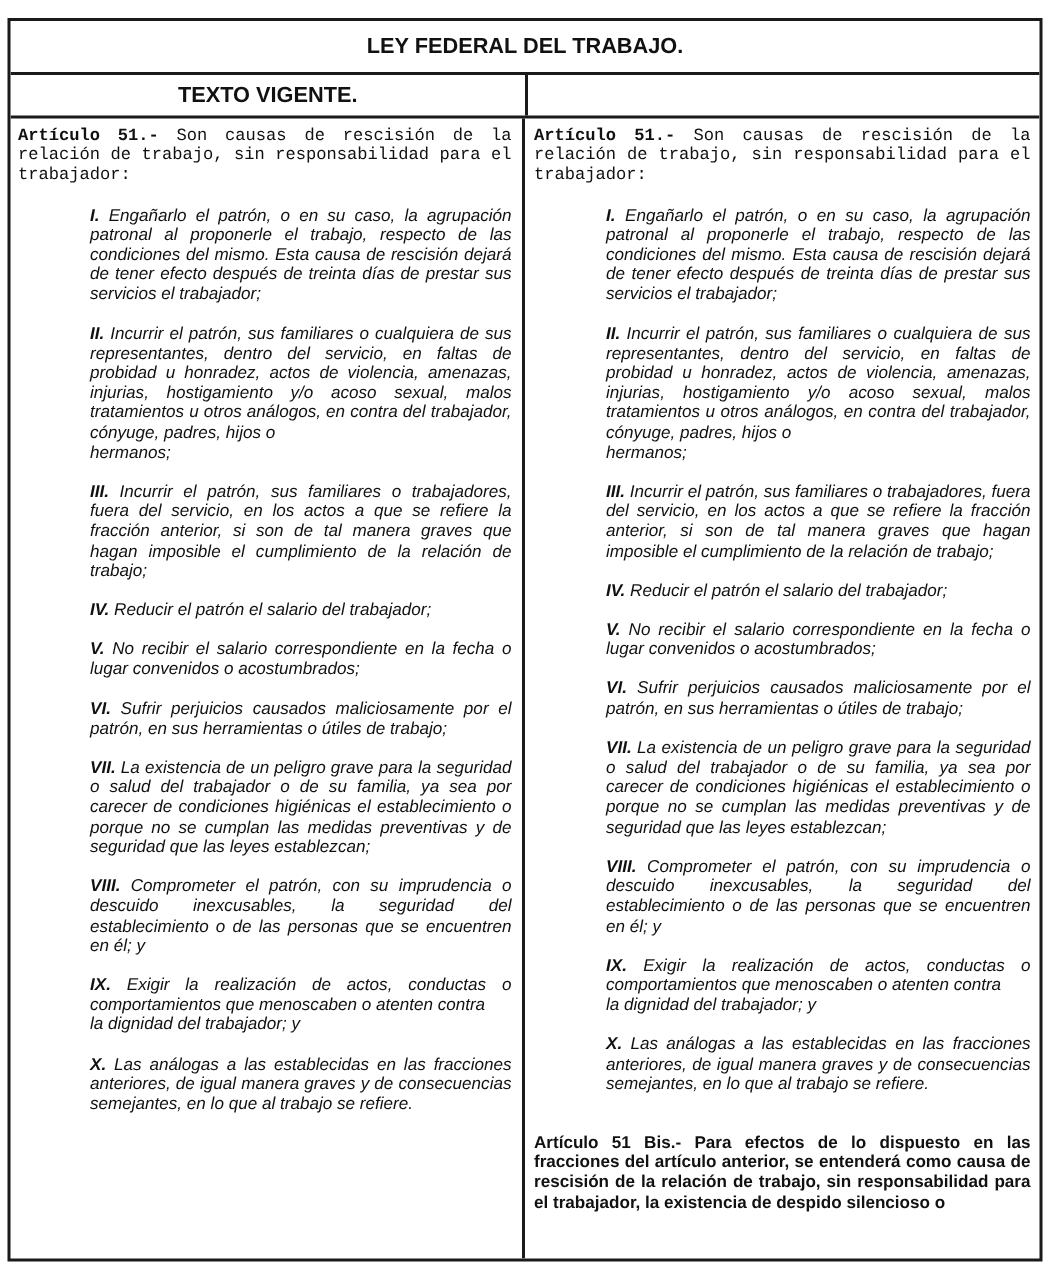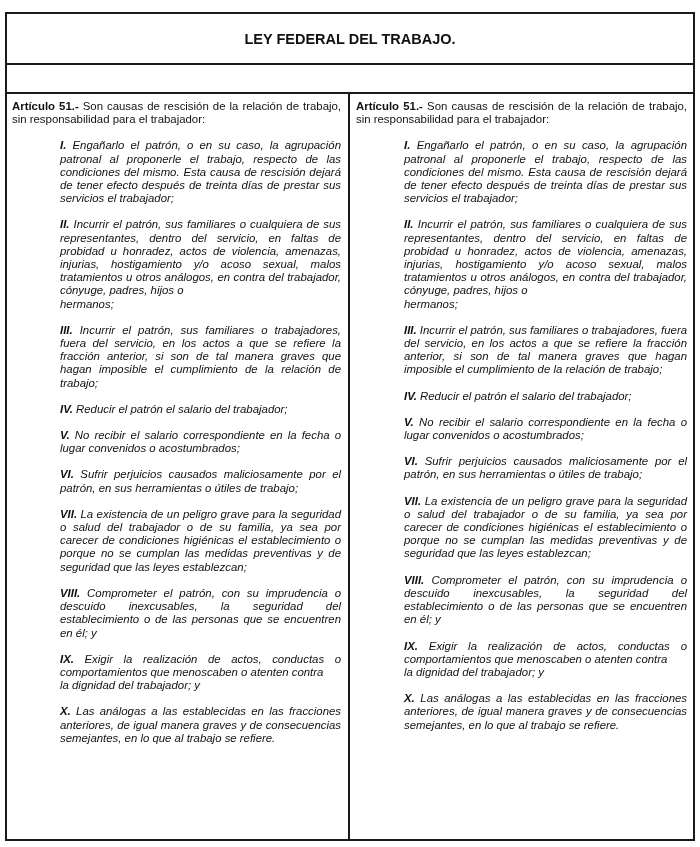--- a/index.html
+++ b/index.html
@@ -19,21 +19,21 @@
       position: absolute;
       left: 5px;
       top: 12px;
       width: 690px;
       height: 829px;
       border: 2px solid #1a1a1a;
       box-sizing: border-box;
       overflow: hidden;
     }
     .title-row {
-      height: 51px;
+      height: 36px;
       border-bottom: 2px solid #1a1a1a;
       display: flex;
       align-items: center;
       justify-content: center;
       font-weight: bold;
       font-size: 14.5px;
       box-sizing: border-box;
     }
     .header-row {
       display: flex;
@@ -71,20 +71,21 @@
       padding-right: 7px;
     }
     .col.right {
       flex: 1 1 0;
       padding-left: 6px;
       padding-right: 6px;
     }
     .intro {
       text-align: justify;
       margin: 0 0 13px 0;
+      font-family: Liberation Mono, monospace;
     }
     .fraction {
       margin: 0 0 13px 48px;
       text-align: justify;
       font-style: italic;
     }
     .fraction .num, .intro .num {
       font-weight: bold;
     }
     .line {
@@ -96,20 +97,21 @@
       margin-top: 26px;
     }
   </style>
 </head>
 <body>
 
 <div class="doc-table">
   <div class="title-row">LEY FEDERAL DEL TRABAJO.</div>
 
   <div class="header-row">
+    <div class="header-cell left">TEXTO VIGENTE.</div>
   </div>
 
   <div class="body-row">
     <div class="col left">
       <p class="intro"><span class="num">Artículo 51.-</span><span> Son causas de rescisión de la relación de trabajo, sin responsabilidad para el trabajador:</span></p>
 
       <p class="fraction"><span class="num">I.</span><span> Engañarlo el patrón, o en su caso, la agrupación patronal al proponerle el trabajo, respecto de las condiciones del mismo. Esta causa de rescisión dejará de tener efecto después de treinta días de prestar sus servicios el trabajador;</span></p>
       <p class="fraction"><span class="num">II.</span><span> Incurrir el patrón, sus familiares o cualquiera de sus representantes, dentro del servicio, en faltas de probidad u honradez, actos de violencia, amenazas, injurias, hostigamiento y/o acoso sexual, malos tratamientos u otros análogos, en contra del trabajador, cónyuge, padres, hijos o</span><span class="line">hermanos;</span></p>
       <p class="fraction"><span class="num">III.</span><span> Incurrir el patrón, sus familiares o trabajadores, fuera del servicio, en los actos a que se refiere la fracción anterior, si son de tal manera graves que hagan imposible el cumplimiento de la relación de trabajo;</span></p>
       <p class="fraction"><span class="num">IV.</span><span> Reducir el patrón el salario del trabajador;</span></p>
@@ -128,15 +130,16 @@
       <p class="fraction"><span class="num">II.</span><span> Incurrir el patrón, sus familiares o cualquiera de sus representantes, dentro del servicio, en faltas de probidad u honradez, actos de violencia, amenazas, injurias, hostigamiento y/o acoso sexual, malos tratamientos u otros análogos, en contra del trabajador, cónyuge, padres, hijos o</span><span class="line">hermanos;</span></p>
       <p class="fraction"><span class="num">III.</span><span> Incurrir el patrón, sus familiares o trabajadores, fuera del servicio, en los actos a que se refiere la fracción anterior, si son de tal manera graves que hagan imposible el cumplimiento de la relación de trabajo;</span></p>
       <p class="fraction"><span class="num">IV.</span><span> Reducir el patrón el salario del trabajador;</span></p>
       <p class="fraction"><span class="num">V.</span><span> No recibir el salario correspondiente en la fecha o lugar convenidos o acostumbrados;</span></p>
       <p class="fraction"><span class="num">VI.</span><span> Sufrir perjuicios causados maliciosamente por el patrón, en sus herramientas o útiles de trabajo;</span></p>
       <p class="fraction"><span class="num">VII.</span><span> La existencia de un peligro grave para la seguridad o salud del trabajador o de su familia, ya sea por carecer de condiciones higiénicas el establecimiento o porque no se cumplan las medidas preventivas y de seguridad que las leyes establezcan;</span></p>
       <p class="fraction"><span class="num">VIII.</span><span> Comprometer el patrón, con su imprudencia o descuido inexcusables, la seguridad del establecimiento o de las personas que se encuentren en él; y</span></p>
       <p class="fraction"><span class="num">IX.</span><span> Exigir la realización de actos, conductas o comportamientos que menoscaben o atenten contra</span><span class="line">la dignidad del trabajador; y</span></p>
       <p class="fraction"><span class="num">X.</span><span> Las análogas a las establecidas en las fracciones anteriores, de igual manera graves y de consecuencias semejantes, en lo que al trabajo se refiere.</span></p>
 
+      <p class="bis">Artículo 51 Bis.- Para efectos de lo dispuesto en las fracciones del artículo anterior, se entenderá como causa de rescisión de la relación de trabajo, sin responsabilidad para el trabajador, la existencia de despido silencioso o</p>
     </div>
   </div>
 </div>
 
 </body></html>

